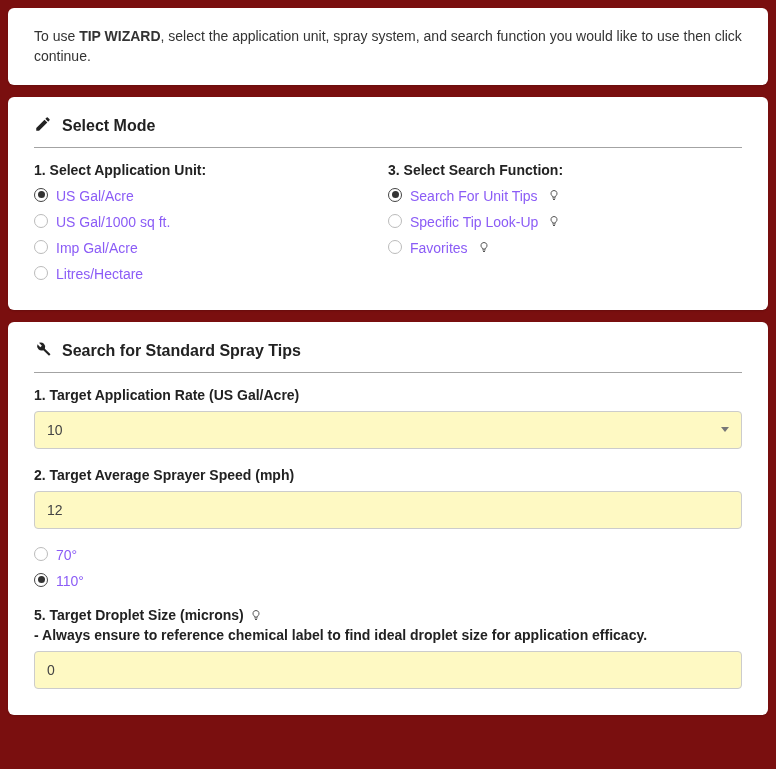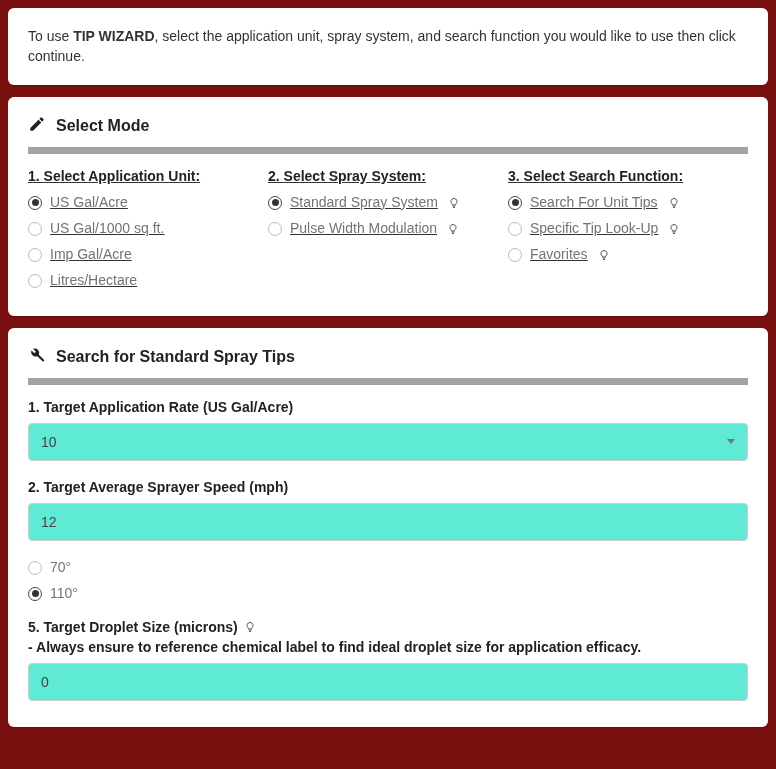--- a/index.html
+++ b/index.html
@@ -7,59 +7,58 @@
     background: #7a0f0f;
     font-family: "Segoe UI", Arial, sans-serif;
     font-size: 14px;
     color: #333;
     padding: 8px;
     width: 776px;
   }
   .panel {
     background: #fff;
     border-radius: 6px;
-    padding: 18px 20px;
+    padding: 18px 26px;
     margin-bottom: 12px;
     box-shadow: 0 1px 2px rgba(0,0,0,0.15);
   }
   .intro-text {
     line-height: 1.45;
     color: #333;
   }
   .intro-text b { font-weight: 700; }
   .section-title {
     display: flex;
     align-items: center;
     gap: 10px;
     font-size: 16px;
     font-weight: 700;
     padding-bottom: 10px;
-    border-bottom: 7px solid #a3a3a3;
+    border-bottom: 1px solid #a3a3a3;
     margin-bottom: 14px;
     color: #222;
   }
   .section-title svg { width: 18px; height: 18px; }
   .mode-cols {
     display: flex;
-    text-decoration: underline;
   }
   .mode-col { flex: 1; }
   .mode-col h4 {
     font-size: 14px;
     font-weight: 700;
     margin-bottom: 10px;
     color: #222;
   }
   .radio-row {
     display: flex;
-    align-items: flex-end;
+    align-items: flex-start;
     gap: 8px;
     margin-bottom: 10px;
     cursor: pointer;
-    color: #737373;
+    color: #8b5cf6;
   }
   .radio {
     width: 14px;
     height: 14px;
     border: 1.5px solid #bbb;
     border-radius: 50%;
     display: inline-flex;
     align-items: center;
     justify-content: center;
     flex-shrink: 0;
@@ -92,21 +91,21 @@
   .field-label .note {
     font-weight: 700;
     text-align: center;
   }
   .select-box, .input-box {
     width: 100%;
     border: 1px solid #ccc;
     border-radius: 4px;
     padding: 10px 12px;
     font-size: 14px;
-    background: #5eead4;
+    background: #fef9c3;
     color: #444;
     position: relative;
   }
   .select-box {
     display: flex;
     justify-content: space-between;
     align-items: center;
     cursor: pointer;
   }
   .caret {
@@ -150,41 +149,20 @@
       <div class="radio-row">
         <span class="radio"></span>
         <span>Imp Gal/Acre</span>
       </div>
       <div class="radio-row">
         <span class="radio"></span>
         <span>Litres/Hectare</span>
       </div>
     </div>
 
-    <div class="mode-col">
-      <h4>2. Select Spray System:</h4>
-      <div class="radio-row">
-        <span class="radio checked"></span>
-        <span>Standard Spray System</span>
-        <span class="bulb">
-          <svg viewBox="0 0 24 24" fill="none" stroke="#555" stroke-width="2">
-              <path d="M9 18h6M10 21h4M12 3a6 6 0 0 0-4 10.5c.7.7 1 1.5 1 2.5h6c0-1 .3-1.8 1-2.5A6 6 0 0 0 12 3z"></path>
-            </svg>
-        </span>
-      </div>
-      <div class="radio-row">
-        <span class="radio"></span>
-        <span>Pulse Width Modulation</span>
-        <span class="bulb">
-          <svg viewBox="0 0 24 24" fill="none" stroke="#555" stroke-width="2">
-              <path d="M9 18h6M10 21h4M12 3a6 6 0 0 0-4 10.5c.7.7 1 1.5 1 2.5h6c0-1 .3-1.8 1-2.5A6 6 0 0 0 12 3z"></path>
-            </svg>
-        </span>
-      </div>
-    </div>
 
     <div class="mode-col">
       <h4>3. Select Search Function:</h4>
       <div class="radio-row">
         <span class="radio checked"></span>
         <span>Search For Unit Tips</span>
         <span class="bulb">
           <svg viewBox="0 0 24 24" fill="none" stroke="#555" stroke-width="2">
               <path d="M9 18h6M10 21h4M12 3a6 6 0 0 0-4 10.5c.7.7 1 1.5 1 2.5h6c0-1 .3-1.8 1-2.5A6 6 0 0 0 12 3z"></path>
             </svg>

